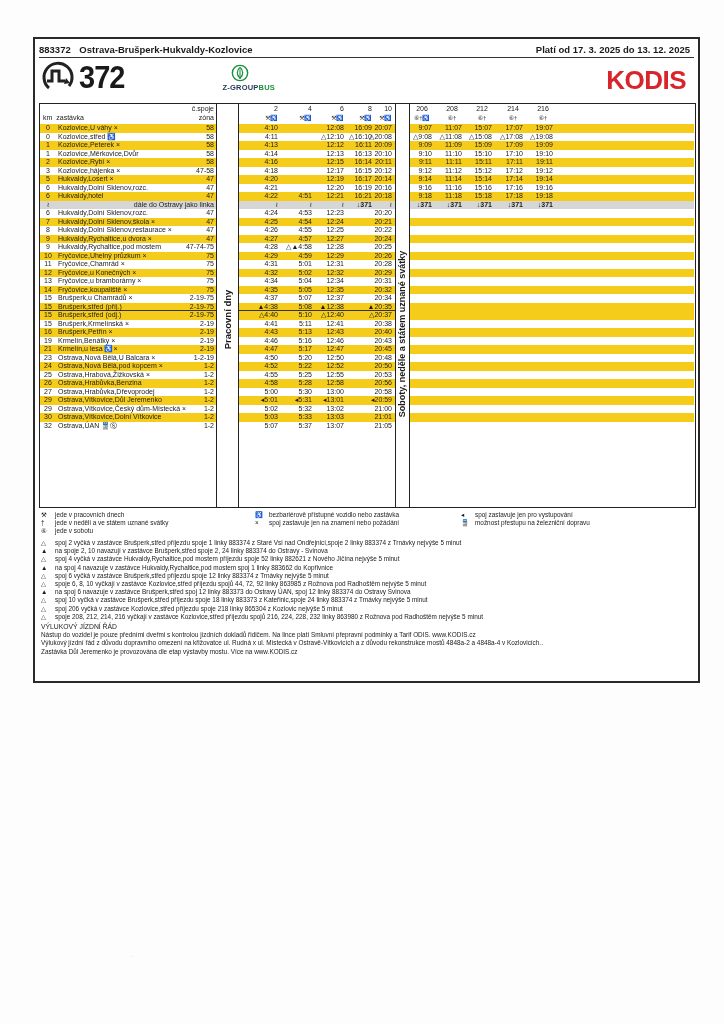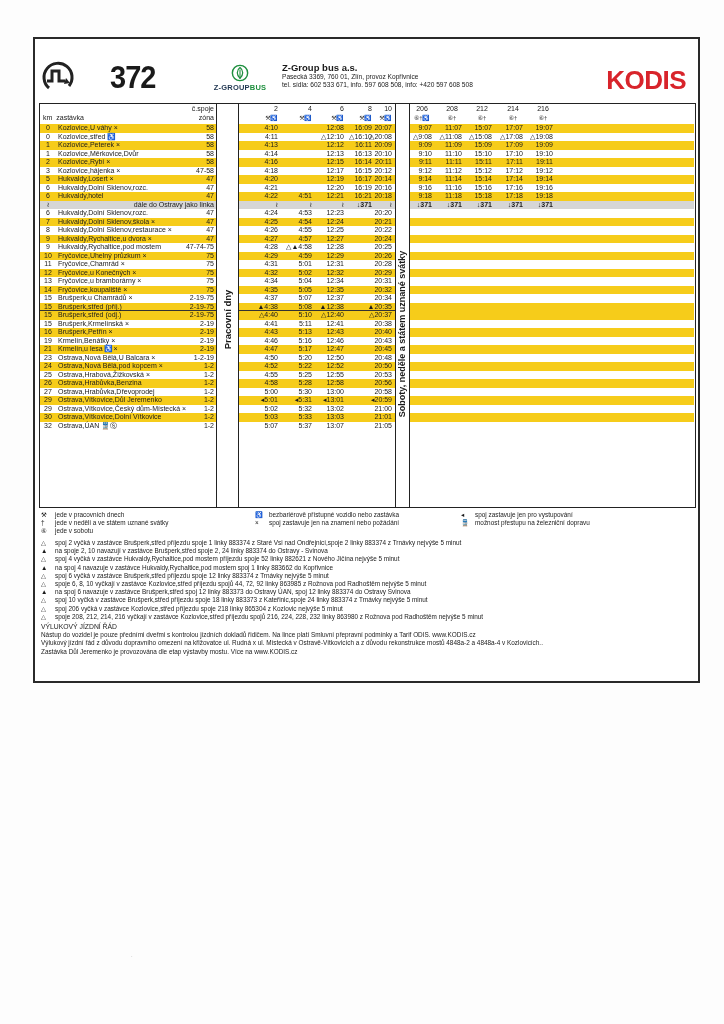--- a/index.html
+++ b/index.html
@@ -4,24 +4,24 @@
 <style>
   * { box-sizing: border-box; margin: 0; padding: 0; }
   html, body { width: 724px; height: 1024px; background: #fdfdfd; overflow: hidden; }
   body { font-family: "Liberation Sans", sans-serif; color: #1a1a1a; position: relative; }
   .frame { position: absolute; left: 33px; top: 37px; width: 667px; height: 646px; border: 2px solid #2a2a2a; background: #fff; }
   .title-row { position: absolute; left: 4px; top: 4px; right: 4px; height: 15px; border-bottom: 1px solid #333; }
   .title-left { position: absolute; left: 0; top: 1px; font-size: 9.5px; font-weight: bold; letter-spacing: 0; }
   .title-left .num { margin-right: 6px; }
   .title-right { position: absolute; right: 4px; top: 1px; font-size: 9.5px; font-weight: bold; }
   .hdr { position: absolute; left: 4px; top: 20px; right: 4px; height: 43px; }
-  .line-logo { position: absolute; left: 0; top: 2px; display: flex; align-items: center; gap: 31px; }
+  .line-logo { position: absolute; left: 0; top: 2px; display: flex; align-items: center; }
   .line-logo svg { width: 38px; height: 32px; }
   .line-num { font-size: 29px; font-weight: bold; letter-spacing: -1px; font-family: "Liberation Sans", sans-serif; line-height: 32px; margin-left: 2px; transform: scaleY(1.08); }
-  .zg-logo { position: absolute; left: 166px; top: 5px; width: 70px; text-align: center; }
+  .zg-logo { position: absolute; left: 166px; top: 5px; width: 70px; text-align: right; }
   .zg-logo svg { width: 18px; height: 18px; display: block; margin: 0 auto; }
   .zg-text { font-size: 7.5px; font-weight: bold; color: #1f3550; margin-top: 1px; letter-spacing: 0.2px; }
   .zg-text .bus { color: #1e8f3e; }
   .carrier { position: absolute; left: 243px; top: 3px; }
   .carrier-name { font-size: 9.5px; font-weight: bold; }
   .carrier-line { font-size: 6.6px; line-height: 8px; }
   .odis { position: absolute; right: 8px; top: 6px; font-size: 26px; font-weight: bold; color: #d8242b; letter-spacing: -0.5px; font-family: "Liberation Sans", sans-serif; }
   
   .tbl { position: absolute; left: 4px; top: 64px; width: 657px; height: 405px; border: 1.5px solid #222; }
   .col-left { position: absolute; left: 0; top: 0; width: 177px; height: 100%; border-right: 1.5px solid #222; }
@@ -53,42 +53,44 @@
   .leg-item .sym { display: inline-block; width: 14px; }
   .notes { margin-top: 2px; }
   .note .sym { display: inline-block; width: 14px; }
   .section-title { margin-top: 2px; font-size: 6.8px; }
   .page-dot { position: absolute; left: 131px; top: 953px; font-size: 5px; color: #888; }
 </style>
 </head>
 <body>
 
 <div class="frame">
+  <div class="title-row">
+    <div class="title-left">
+      <span class="num">883372</span>
+      <span>Ostrava-Brušperk-Hukvaldy-Kozlovice</span>
+    </div>
+    <div class="title-right">Platí od 17. 3. 2025 do 13. 12. 2025</div>
+  </div>
 
   <div class="hdr">
     <div class="line-logo">
       <svg viewBox="0 0 38 32">
         <path d="M10 27 A14 14 0 1 1 30 25" fill="none" stroke="#222" stroke-width="3"></path>
         <path d="M8 20 L13 20 L13 10 L20 10 L20 20 L26 20" fill="none" stroke="#222" stroke-width="3"></path>
         <path d="M27 17 L31 22 L25 23 Z" fill="#222"></path>
       </svg>
       <span class="line-num">372</span>
     </div>
     <div class="zg-logo">
       <svg viewBox="0 0 20 20">
         <circle cx="10" cy="10" r="8.5" fill="none" stroke="#1e8f3e" stroke-width="1.6"></circle>
         <path d="M10 4 C6 7 6 12 10 16 C14 12 14 7 10 4 Z" fill="none" stroke="#1e8f3e" stroke-width="1.4"></path>
         <path d="M10 6 L10 16" stroke="#1e8f3e" stroke-width="1.2"></path>
       </svg>
       <div class="zg-text"><span>Z-GROUP</span><span class="bus">BUS</span></div>
-    </div>
-    <div class="carrier">
-      <div class="carrier-name">Z-Group bus a.s.</div>
-      <div class="carrier-line">Pasecká 3369, 760 01, Zlín, provoz Kopřivnice</div>
-      <div class="carrier-line">tel. sídla: 602 533 671, info. 597 608 508, info: +420 597 608 508</div>
     </div>
     <div class="odis">KODIS</div>
   </div>
 
   <div class="tbl">
     <div class="col-left">
       <div class="thead">
         <span class="th-left-1">č.spoje</span>
         <span class="th-left-2"><span>km</span>&nbsp;&nbsp;<span>zastávka</span></span>
         <span class="th-left-3">zóna</span>

